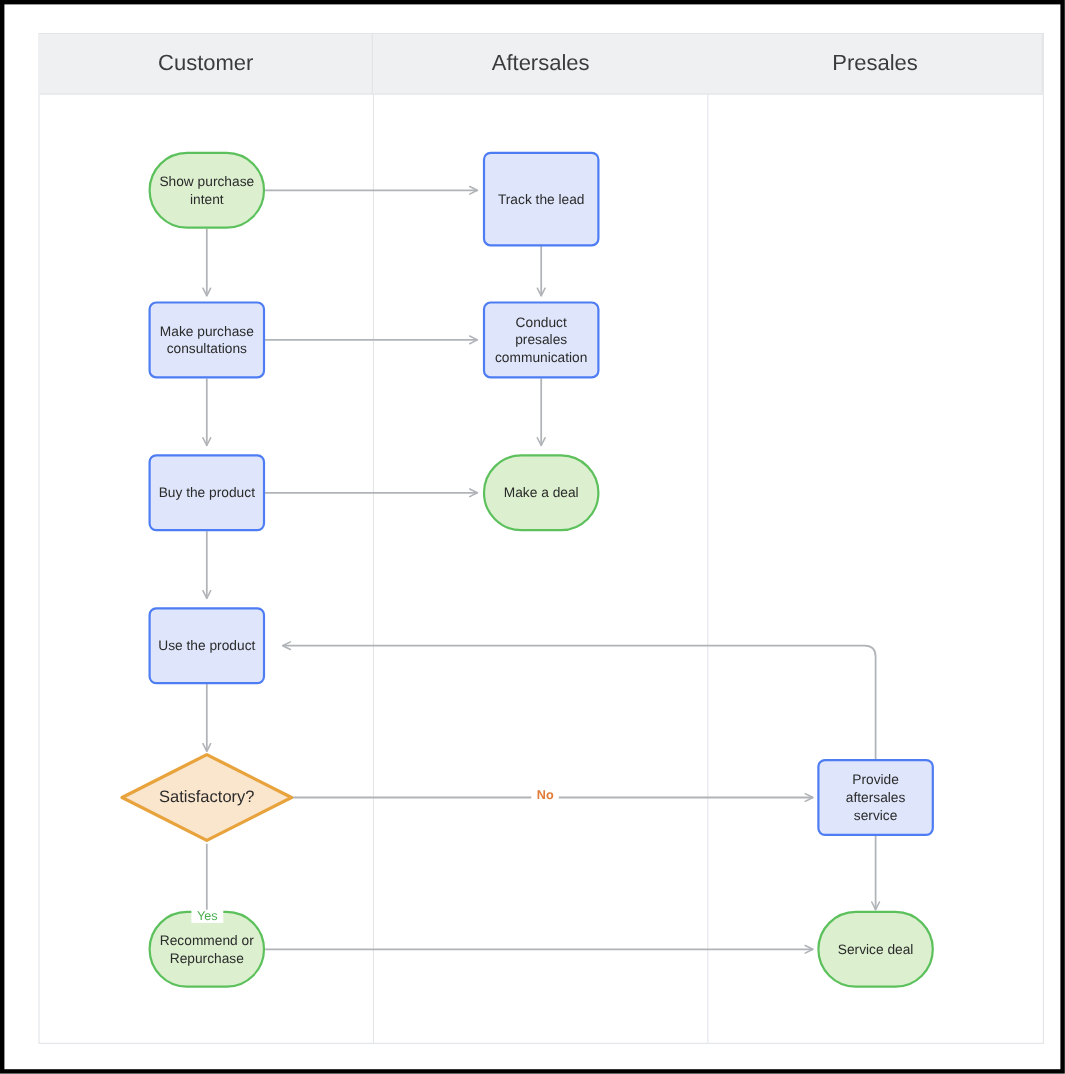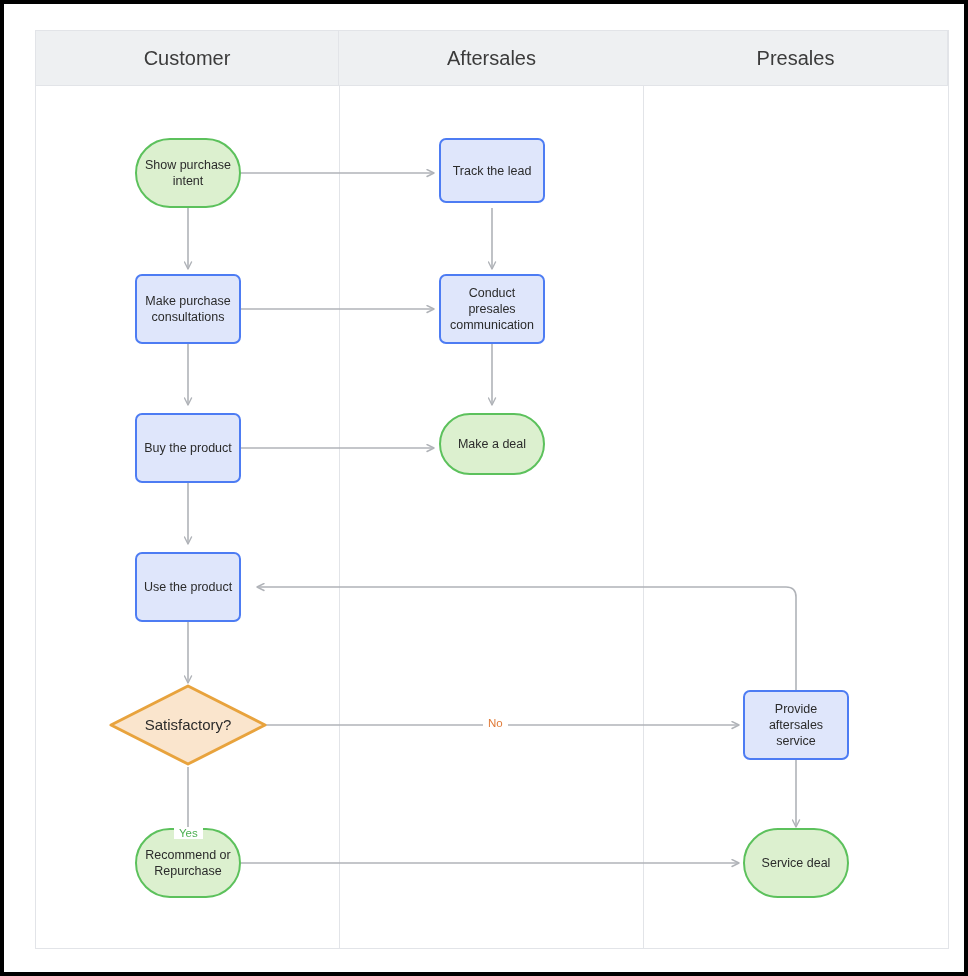--- a/index.html
+++ b/index.html
@@ -185,43 +185,43 @@
         <path d="M760,659 L760,566 Q760,556 750,556 L221,556" marker-end="url(#arrowhead)"></path>
 
         <path d="M760,729 L760,796" marker-end="url(#arrowhead)"></path>
 
         <path d="M205,832 L703,832" marker-end="url(#arrowhead)"></path>
       </g>
     </svg>
 
     <div class="node node-terminal" style="left:99px; top:107px; width:106px; height:70px;">Show purchase intent</div>
 
-    <div class="node node-process" style="left:403px; top:107px; width:106px; height:65px;">Track the lead</div>
+    <div class="node node-process" style="left:403px; top:107px; width:106px; height:86px;">Track the lead</div>
 
     <div class="node node-process" style="left:99px; top:243px; width:106px; height:70px;">Make purchase consultations</div>
 
     <div class="node node-process" style="left:403px; top:243px; width:106px; height:70px;">Conduct presales communication</div>
 
     <div class="node node-process" style="left:99px; top:382px; width:106px; height:70px;">Buy the product</div>
 
-    <div class="node node-terminal" style="left:403px; top:382px; width:106px; height:62px;">Make a deal</div>
+    <div class="node node-terminal" style="left:403px; top:382px; width:106px; height:70px;">Make a deal</div>
 
     <div class="node node-process" style="left:99px; top:521px; width:106px; height:70px;">Use the product</div>
 
     <div class="node node-decision" style="left:72px; top:652px; width:160px; height:84px;">
       <svg class="diamond-shape" viewBox="0 0 160 84" preserveAspectRatio="none">
         <polygon points="80,3 157,42 80,81 3,42" fill="#fae5cd" stroke="#e8a33d" stroke-width="3" stroke-linejoin="round"></polygon>
       </svg>
       <span class="diamond-label">Satisfactory?</span>
     </div>
 
     <div class="node node-process" style="left:707px; top:659px; width:106px; height:70px;">Provide aftersales service</div>
 
     <div class="node node-terminal" style="left:99px; top:797px; width:106px; height:70px;">Recommend or Repurchase</div>
 
     <div class="node node-terminal" style="left:707px; top:797px; width:106px; height:70px;">Service deal</div>
 
-    <div class="edge-label label-no" style="left:447px; top:686px;">No</div>
+    <div class="edge-label label-no" style="left:447px; top:686px;font-weight:bold;">No</div>
 
     <div class="edge-label label-yes" style="left:138px; top:756px;margin-top:40px;">Yes</div>
 
   </div>
 </div>
 
 </body></html>

